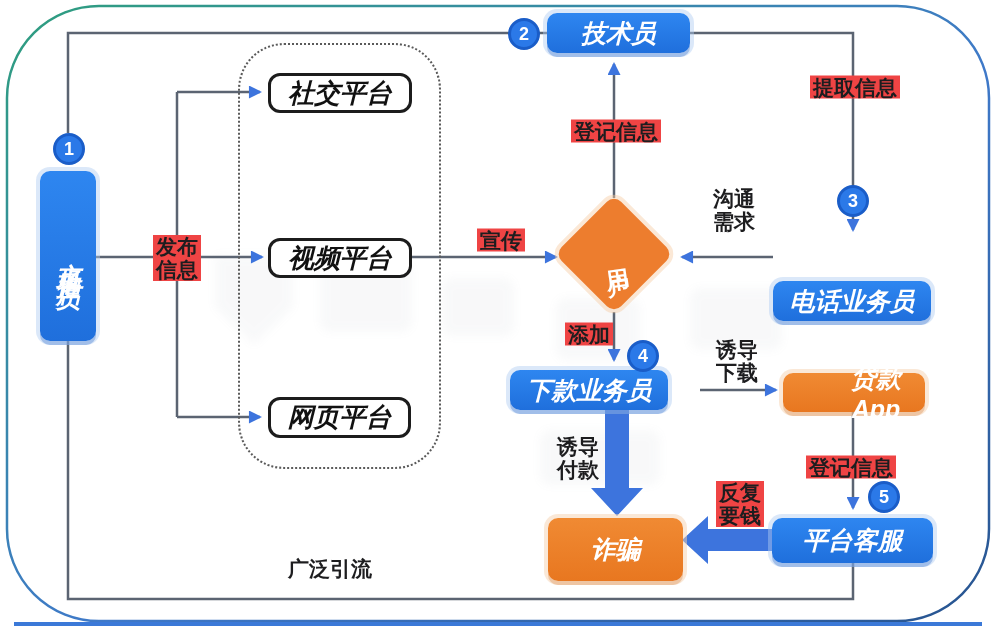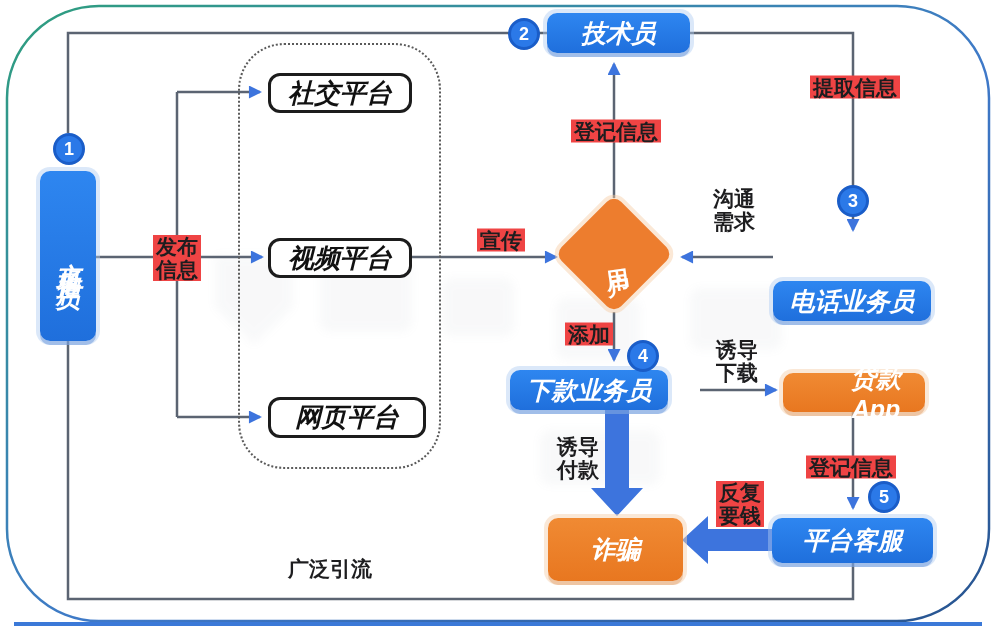--- a/index.html
+++ b/index.html
@@ -84,21 +84,21 @@
       <path d="M772 529 L708 529 L708 516 L682 540 L708 564 L708 551 L772 551 Z"></path>
     </g>
   </svg>
 
   <div class="dashed-group" style="left:238px;top:43px;width:199px;height:422px;"></div>
 
   <div class="node blue vertical-node" style="left:40px;top:171px;width:56px;height:170px;">市场推广员</div>
   <div class="node blue" style="left:547px;top:13px;width:143px;height:40px;">技术员</div>
   <div class="node outline" style="left:268px;top:73px;width:144px;height:40px;">社交平台</div>
   <div class="node outline" style="left:268px;top:238px;width:144px;height:40px;">视频平台</div>
-  <div class="node outline" style="left:268px;top:397px;width:158px;height:41px;">网页平台</div>
+  <div class="node outline" style="left:268px;top:397px;width:143px;height:41px;">网页平台</div>
   <div class="node blue" style="left:773px;top:237px;width:158px;height:40px;margin-top:44px;">电话业务员</div>
   <div class="node blue" style="left:510px;top:370px;width:158px;height:40px;">下款业务员</div>
   <div class="node orange" style="left:783px;top:373px;width:142px;height:39px;padding-left:44px;">贷款App</div>
   <div class="node blue" style="left:772px;top:518px;width:161px;height:45px;">平台客服</div>
   <div class="node orange" style="left:548px;top:518px;width:135px;height:63px;">诈骗</div>
 
   <div class="diamond" style="left:572px;top:212px;width:84px;height:84px;"></div>
   <div class="diamond-label" style="left:615px;top:254px;">用户</div>
 
   <div class="badge" style="left:53px;top:133px;">1</div>

